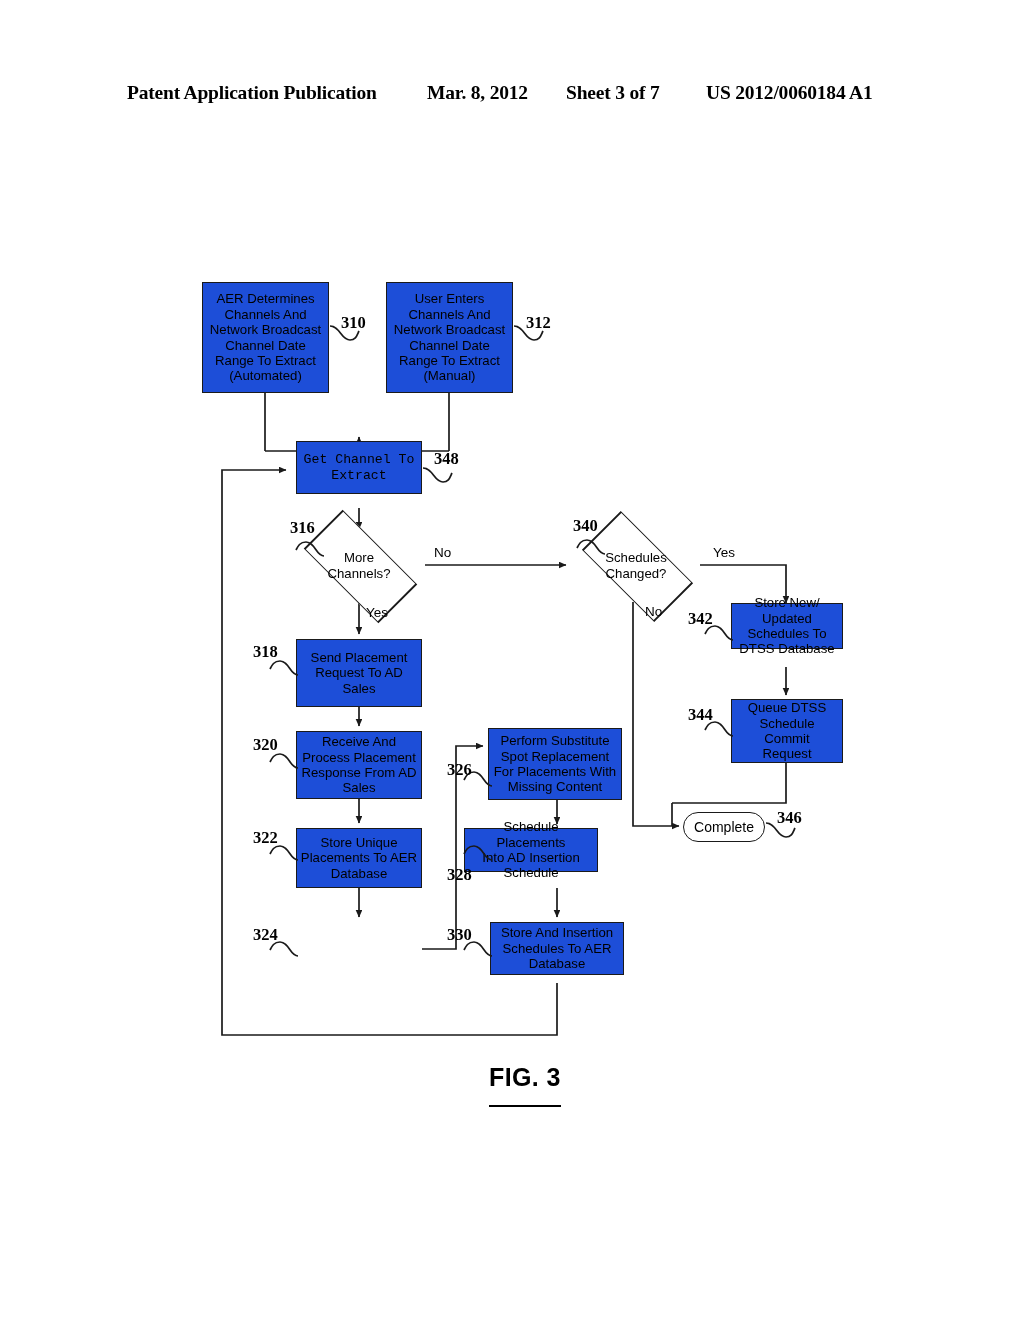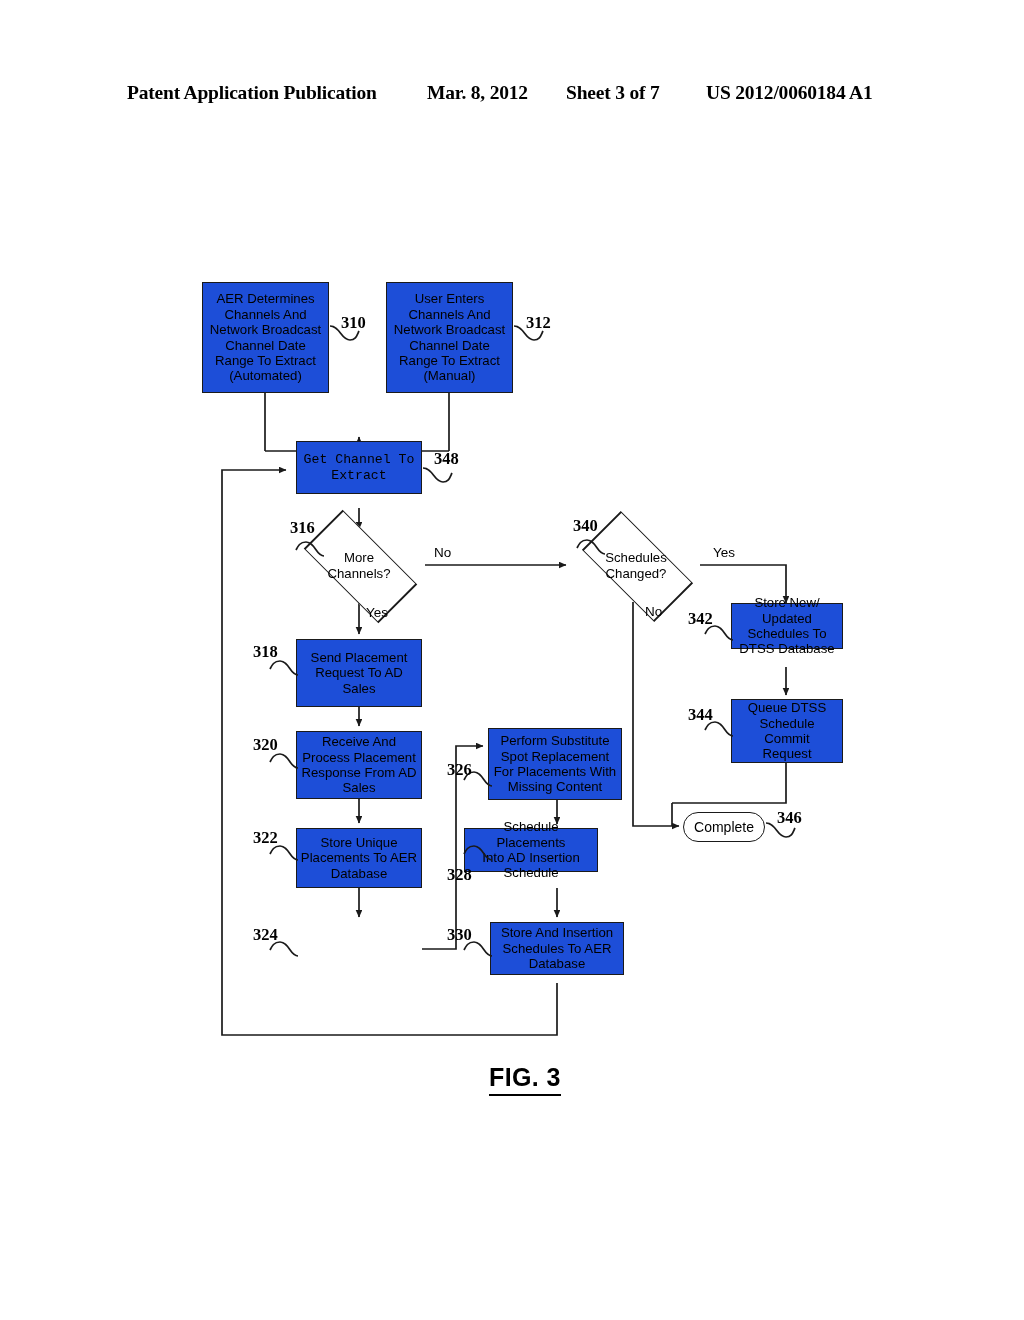--- a/index.html
+++ b/index.html
@@ -128,21 +128,21 @@
   
   #fig-caption {
     position: absolute;
     left: 489px;
     top: 1063px;
     font-family: "Liberation Sans", sans-serif;
     font-weight: bold;
     font-size: 25px;
     letter-spacing: 0.4px;
     border-bottom: 2.4px solid #000;
-    padding-bottom: 2px;
+    padding-bottom: 13px;
     z-index: 4;
   }
 </style>
 </head>
 <body>
 
 <div id="page-header">
   <span class="hdr-pub">Patent Application Publication</span>
   <span class="hdr-date">Mar. 8, 2012</span>
   <span class="hdr-sheet">Sheet 3 of 7</span>

